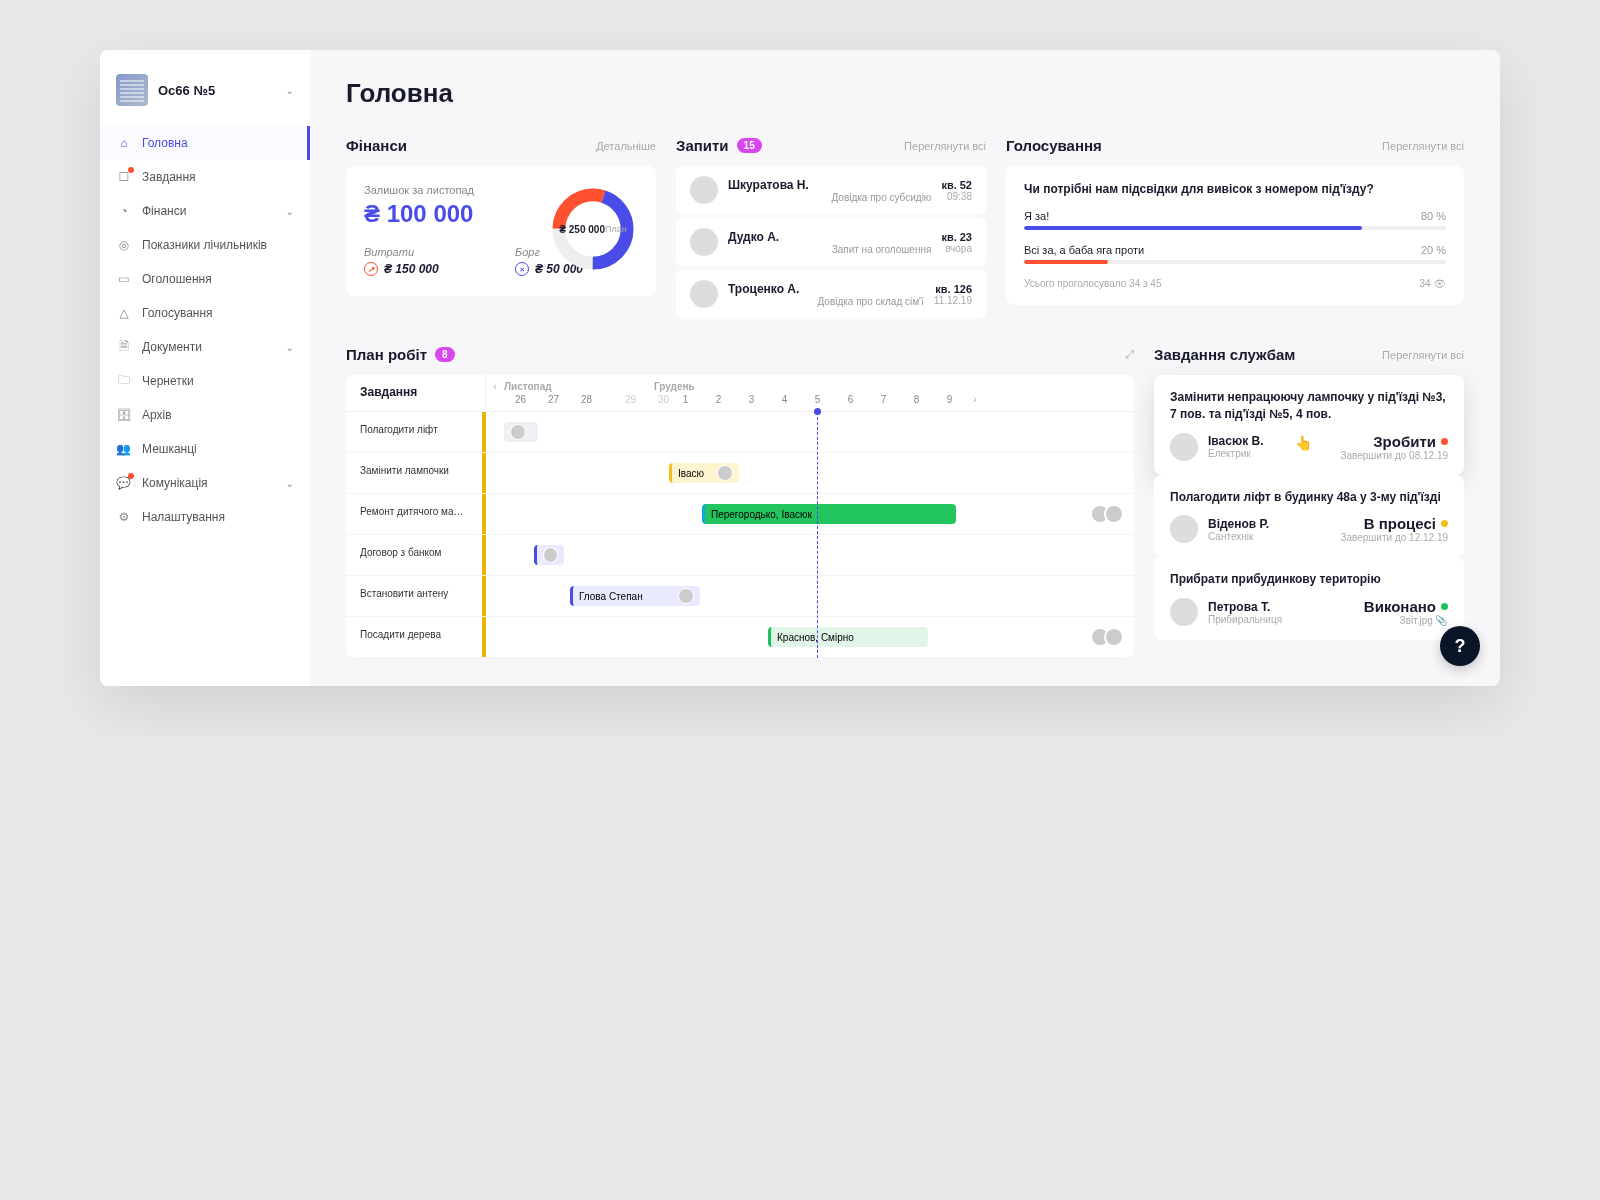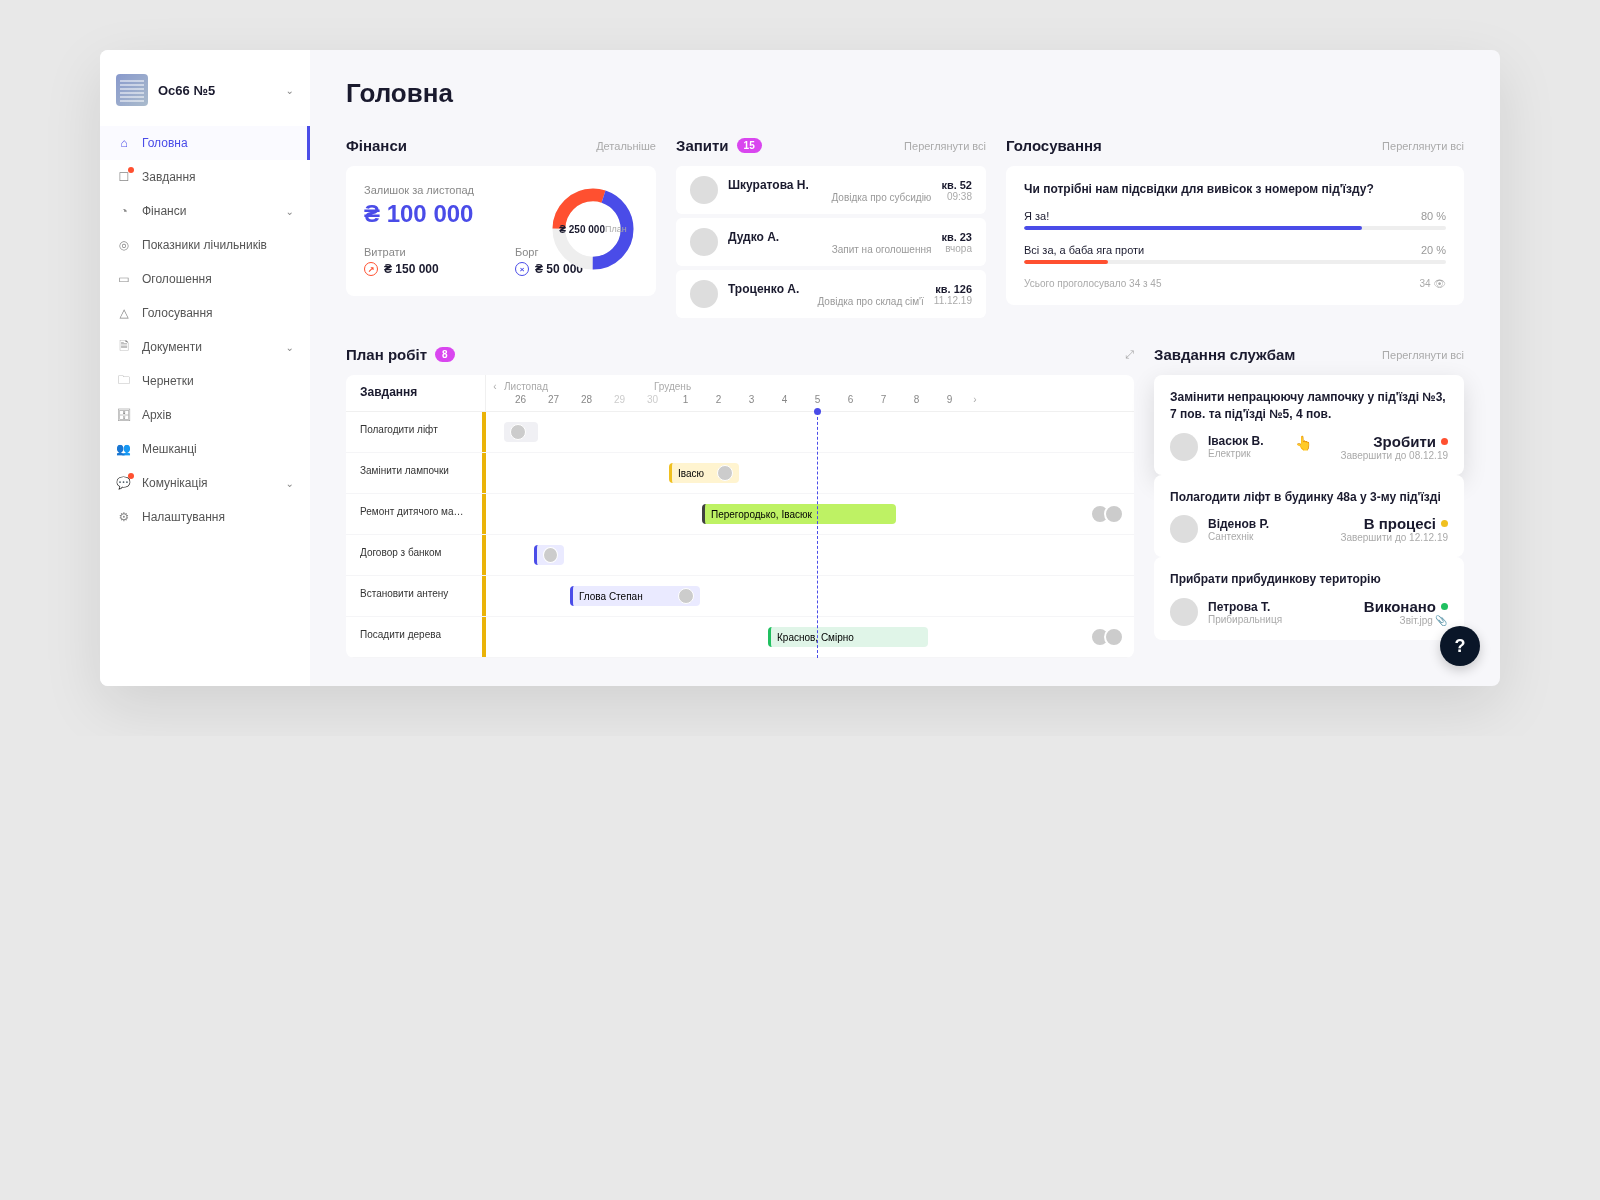--- a/index.html
+++ b/index.html
@@ -29,21 +29,21 @@
 .section-header { display: flex; justify-content: space-between; align-items: center; margin-bottom: 12px; }
 .section-title { font-size: 15px; font-weight: 700; color: #1a1a2e; display: flex; align-items: center; gap: 8px; }
 .section-link { font-size: 11px; color: #aaa; cursor: pointer; }
 .badge { background: #d946ef; color: #fff; font-size: 10px; font-weight: 600; padding: 2px 7px; border-radius: 10px; }
 
 
 .card { background: #fff; border-radius: 8px; padding: 18px; }
 .fin-label { font-size: 11px; color: #888; margin-bottom: 4px; }
 .fin-amount { font-size: 24px; font-weight: 800; color: #4a4ce8; margin-bottom: 18px; }
 .fin-row { display: flex; gap: 28px; }
-.fin-col { flex: 1; }
+.fin-col { flex: 1; font-style: italic; }
 .fin-sub { font-size: 12px; font-weight: 700; color: #1a1a2e; display: flex; align-items: center; gap: 6px; }
 .donut { position: absolute; right: 18px; top: 18px; width: 90px; height: 90px; }
 .donut-center { position: absolute; inset: 0; display: flex; flex-direction: row; align-items: center; justify-content: center; }
 .donut-center .amt { font-size: 10px; font-weight: 700; color: #1a1a2e; }
 .donut-center .lbl { font-size: 9px; color: #aaa; }
 .fin-card { position: relative; min-height: 130px; }
 
 
 .req-list { display: flex; flex-direction: column; gap: 0; }
 .req-item { background: #fff; border-radius: 6px; padding: 10px 14px; display: flex; align-items: center; gap: 10px; margin-bottom: 4px; }
@@ -67,24 +67,24 @@
 
 
 .grid-bottom { display: grid; grid-template-columns: 1fr 310px; gap: 20px; }
 
 
 .gantt-card { background: #fff; border-radius: 8px; overflow: hidden; }
 .gantt-header { display: flex; border-bottom: 1px solid #f0f0f0; }
 .gantt-task-col { width: 140px; padding: 10px 14px; font-size: 12px; font-weight: 700; color: #1a1a2e; border-right: 1px solid #f0f0f0; }
 .gantt-dates { flex: 1; display: flex; flex-direction: column; }
 .gantt-months { display: flex; padding: 6px 0 0; }
-.gantt-month { font-size: 10px; color: #aaa; }
+.gantt-month { font-size: 10px; color: #aaa; font-weight: bold; }
 .gantt-days { display: flex; padding: 2px 0 6px; }
 .gantt-day { width: 33px; text-align: center; font-size: 10px; color: #888; }
-.gantt-day.dim { color: #ccc; }
+.gantt-day.dim { color: #ccc; text-align: right; }
 .gantt-nav { width: 18px; text-align: center; color: #aaa; cursor: pointer; font-size: 10px; }
 .gantt-row { display: flex; border-bottom: 1px solid #f5f5f7; position: relative; }
 .gantt-row:last-child { border-bottom: none; }
 .gantt-task { width: 140px; padding: 12px 14px; font-size: 10px; color: #333; border-right: 4px solid #eab308; white-space: nowrap; overflow: hidden; text-overflow: ellipsis; }
 .gantt-timeline { flex: 1; position: relative; height: 40px; }
 .gantt-bar { position: absolute; height: 20px; top: 10px; border-radius: 4px; display: flex; align-items: center; padding: 0 6px; font-size: 10px; gap: 4px; }
 .gantt-bar .mini-avatar { width: 16px; height: 16px; border-radius: 50%; background: #ccc; border: 1px solid #fff; }
 .gantt-avatars-end { position: absolute; right: 10px; top: 10px; display: flex; }
 .gantt-avatars-end .mini-avatar { width: 20px; height: 20px; border-radius: 50%; background: #ccc; border: 2px solid #fff; margin-left: -6px; }
 .today-line { position: absolute; top: 0; bottom: 0; width: 1px; border-left: 1px dashed #4a4ce8; }
@@ -354,21 +354,21 @@
                 <div class="gantt-timeline">
                   <div class="gantt-bar" style="left:183px;width:70px;background:#fff4d0;border-left:3px solid #f0c020">
                     <span style="white-space:nowrap;overflow:hidden">Івасю</span>
                     <span class="mini-avatar" style="margin-left:auto"></span>
                   </div>
                 </div>
               </div>
               <div class="gantt-row">
                 <div class="gantt-task">Ремонт дитячого май…</div>
                 <div class="gantt-timeline">
-                  <div class="gantt-bar" style="left:216px;width:194px;background:#bef264;border-left:3px solid #404040">
+                  <div class="gantt-bar" style="left:216px;width:254px;background:#22c55e;border-left:3px solid #0ea5e9">
                     <span style="white-space:nowrap;overflow:hidden">Перегородько, Івасюк</span>
                   </div>
                   <div class="gantt-avatars-end">
                     <span class="mini-avatar"></span>
                     <span class="mini-avatar"></span>
                   </div>
                 </div>
               </div>
               <div class="gantt-row">
                 <div class="gantt-task">Договор з банком</div>

